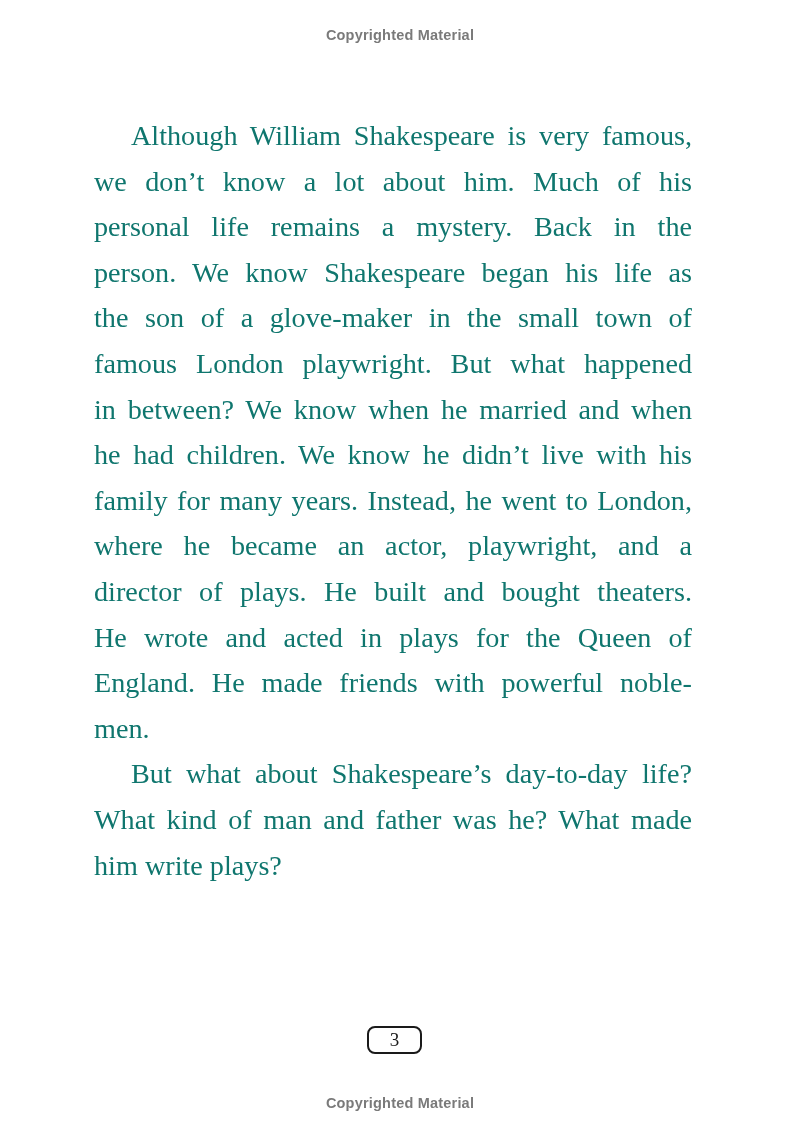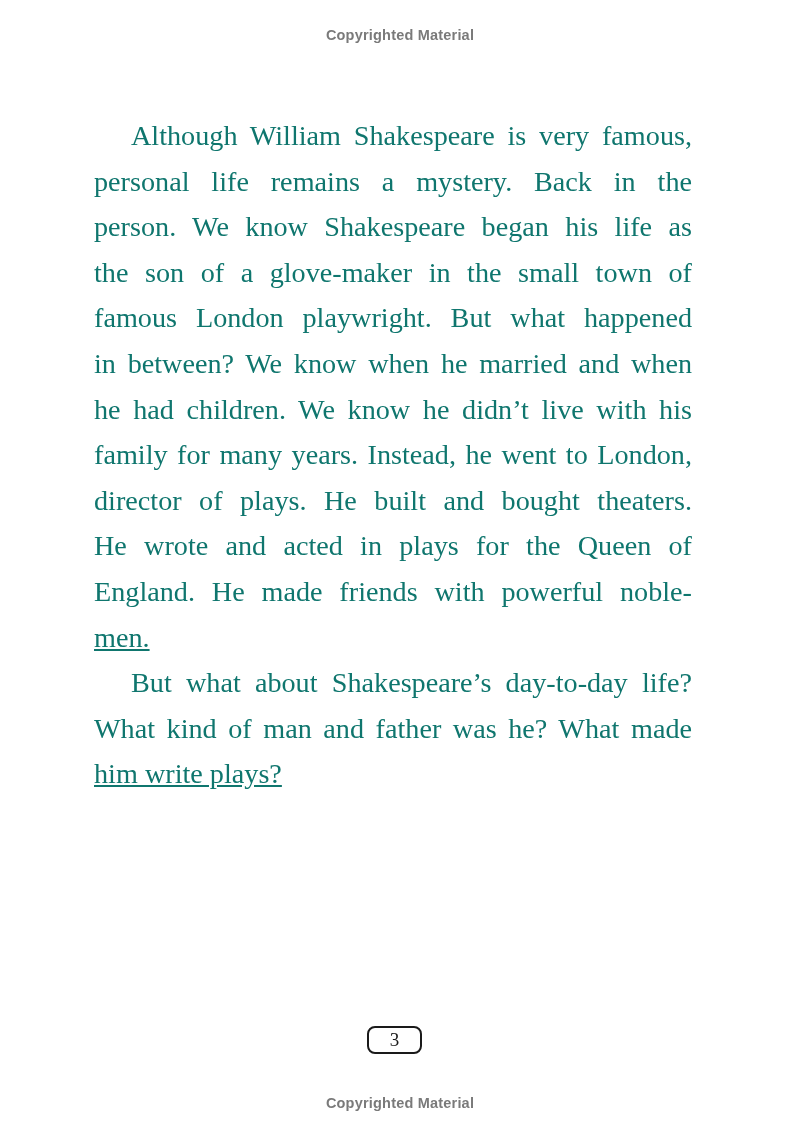--- a/index.html
+++ b/index.html
@@ -38,21 +38,21 @@
     }
     .line {
       display: block;
       height: 45.6px;
       line-height: 45.6px;
       white-space: nowrap;
       text-align: justify;
       text-align-last: justify;
     }
     .line.indent { padding-left: 37px; }
-    .line.last { text-align-last: left; text-decoration: underline; }
+    .line.last { text-align-last: left; }
 
     .page-number {
       position: absolute;
       left: 367px;
       top: 1026px;
       width: 55px;
       height: 28px;
       border: 2px solid #1a1a1a;
       border-radius: 8px;
       box-sizing: border-box;
@@ -64,27 +64,29 @@
     }
   </style>
 </head>
 <body>
 
 <div class="watermark top">Copyrighted Material</div>
 
 <div class="body-text">
   <div>
     <span class="line indent">Although William Shakespeare is very famous,</span>
+    <span class="line">we don’t know a lot about him. Much of his</span>
     <span class="line">personal life remains a mystery. Back in the</span>
     <span class="line">person. We know Shakespeare began his life as</span>
     <span class="line">the son of a glove-maker in the small town of</span>
     <span class="line">famous London playwright. But what happened</span>
     <span class="line">in between? We know when he married and when</span>
     <span class="line">he had children. We know he didn’t live with his</span>
     <span class="line">family for many years. Instead, he went to London,</span>
+    <span class="line">where he became an actor, playwright, and a</span>
     <span class="line">director of plays. He built and bought theaters.</span>
     <span class="line">He wrote and acted in plays for the Queen of</span>
     <span class="line">England. He made friends with powerful noble-</span>
     <span class="line last">men.</span>
   </div>
   <div>
     <span class="line indent">But what about Shakespeare’s day-to-day life?</span>
     <span class="line">What kind of man and father was he? What made</span>
     <span class="line last">him write plays?</span>
   </div>

